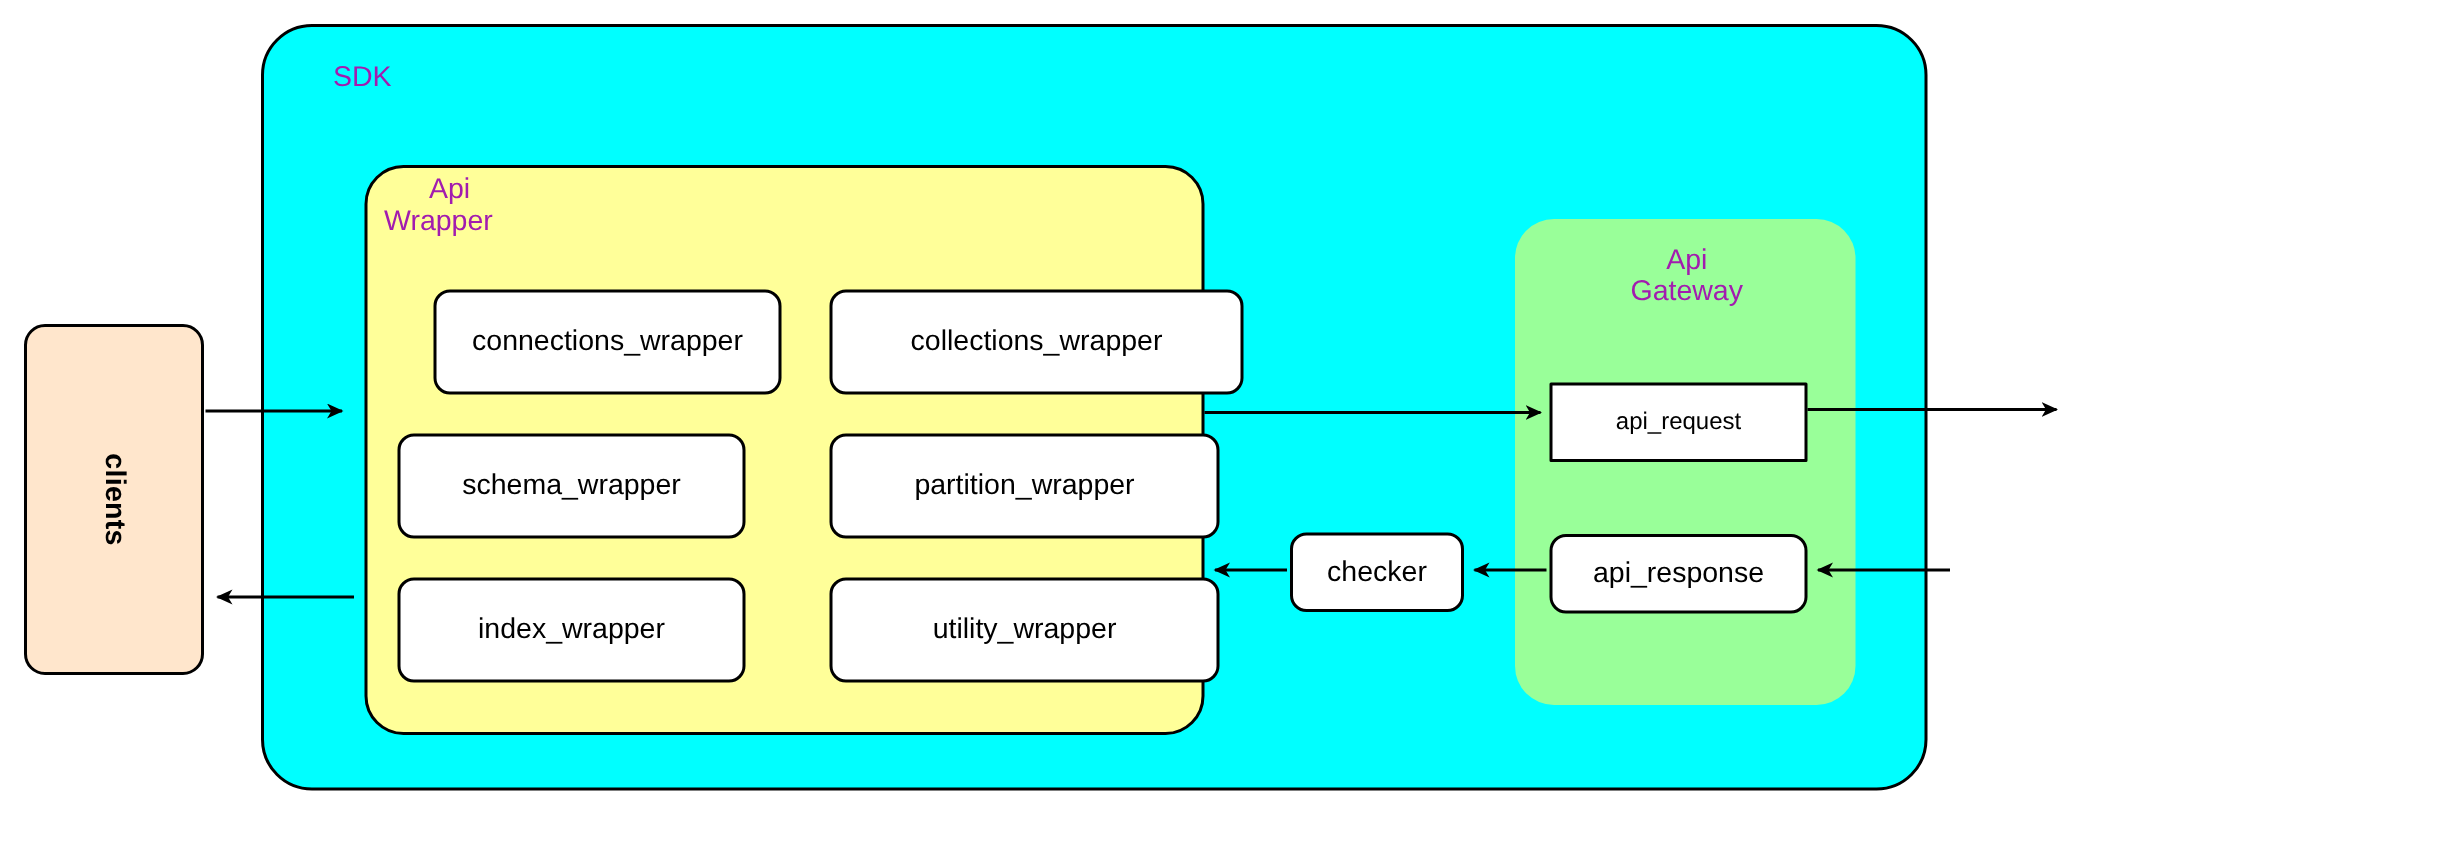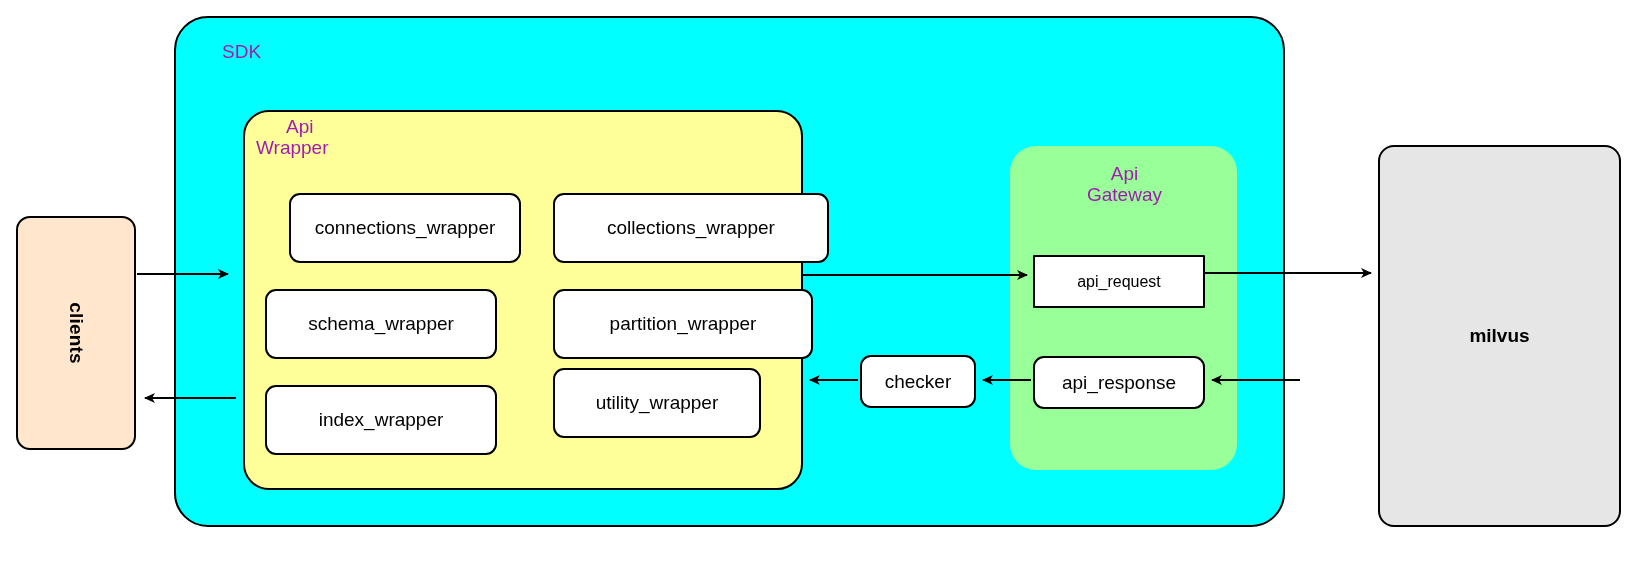--- a/index.html
+++ b/index.html
@@ -81,21 +81,21 @@
     background: #ffffff;
     border-radius: 11px;
     font-size: 19px;
     height: 70px;
   }
   #cell-connections { left: 265px; top: 193px; width: 232px; margin-left: 24px; }
   #cell-collections { left: 553px; top: 193px; width: 276px; }
   #cell-schema      { left: 265px; top: 289px; width: 232px; }
   #cell-partition   { left: 553px; top: 289px; width: 260px; }
   #cell-index       { left: 265px; top: 385px; width: 232px; }
-  #cell-utility     { left: 553px; top: 368px; width: 208px; }
+  #cell-utility     { left: 553px; top: 385px; width: 260px; }
 
   #api-gateway-box {
     left: 1010px; top: 146px;
     width: 227px; height: 324px;
     background: #99ff99;
     border-radius: 26px;
     border: none;
   }
   #api-gateway-label {
     left: 1022px; top: 163px;
@@ -186,23 +186,20 @@
     <span>api_request</span>
   </div>
   <div class="node" id="checker-box">
     <span>checker</span>
   </div>
 
   <div class="node" id="api-response-box">
     <span>api_response</span>
   </div>
 
-  <div class="node" id="milvus-box">
-    <span>milvus</span>
-  </div>
 
   <svg id="arrow-layer" viewBox="0 0 1634 574">
     <defs>
       <marker id="ah-r" markerWidth="12" markerHeight="12" refX="10" refY="5" orient="auto" markerUnits="userSpaceOnUse">
         <path d="M0,0 L11,5 L0,10 L3,5 z" fill="#000000"></path>
       </marker>
       <marker id="ah-l" markerWidth="12" markerHeight="12" refX="10" refY="5" orient="auto" markerUnits="userSpaceOnUse">
         <path d="M0,0 L11,5 L0,10 L3,5 z" fill="#000000"></path>
       </marker>
     </defs>

